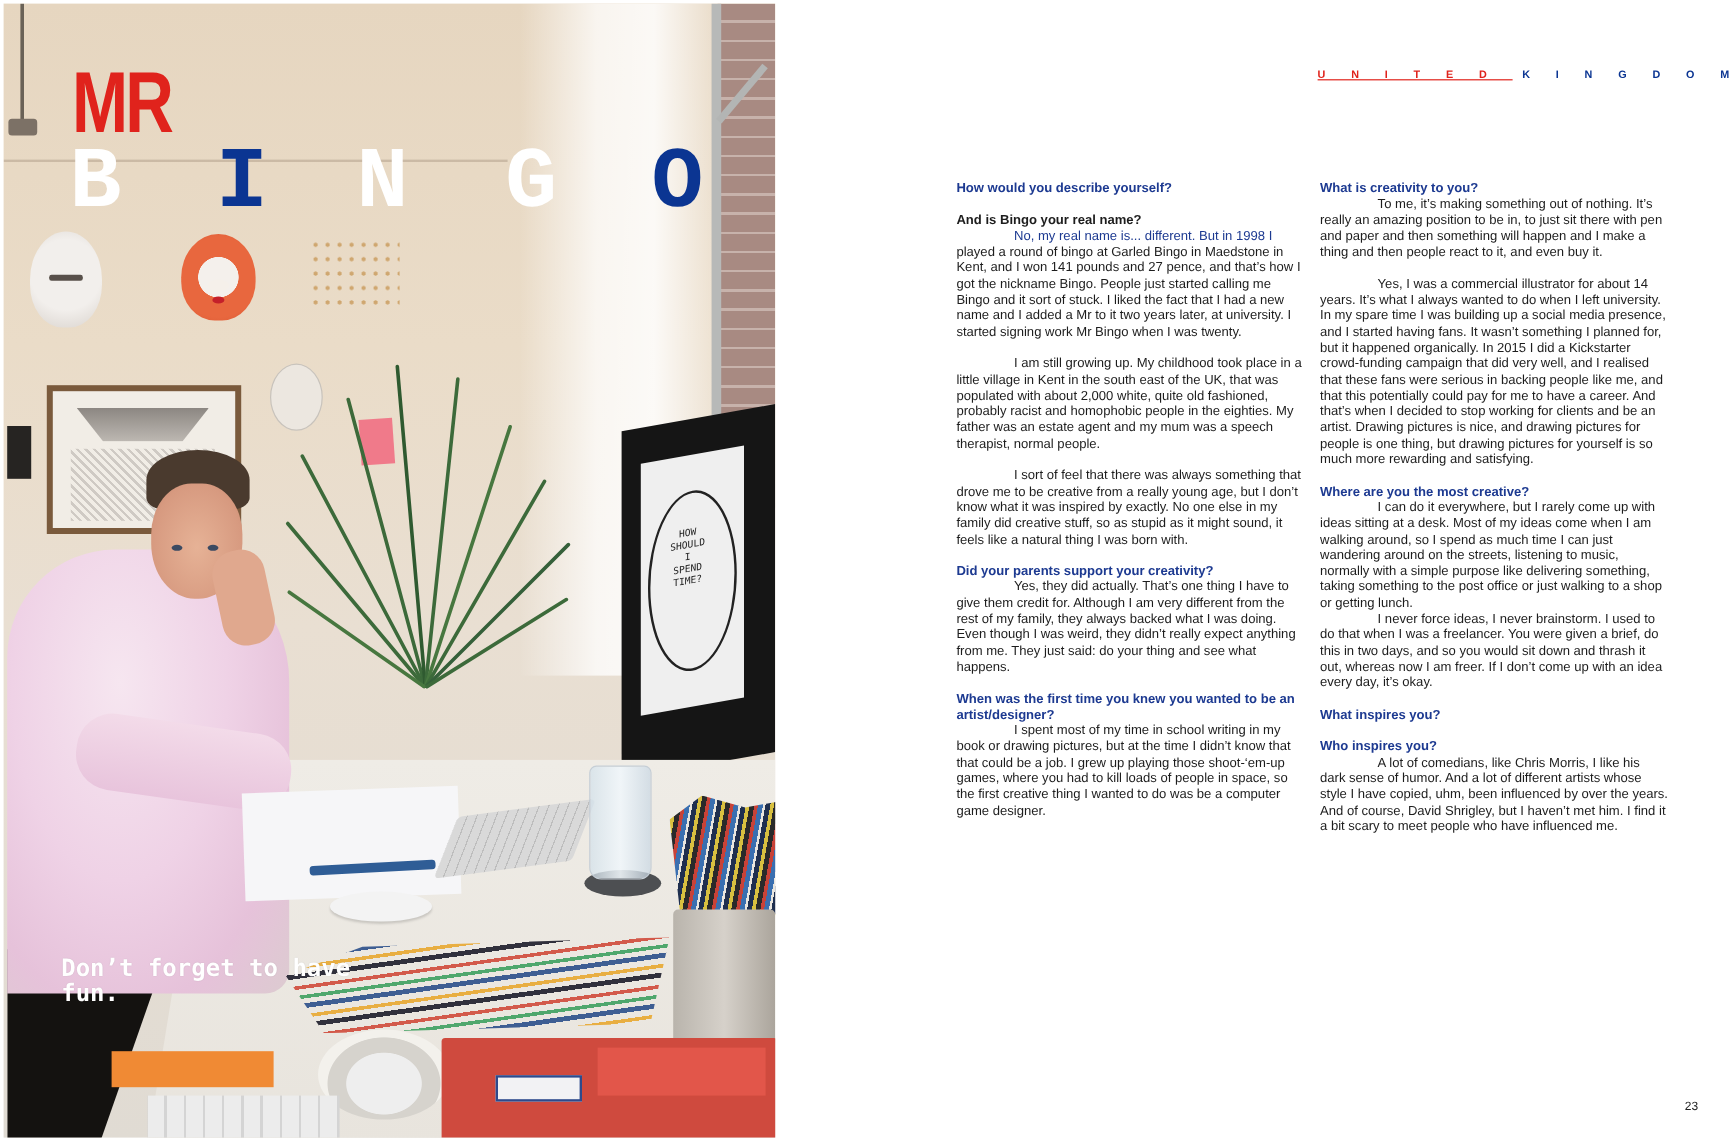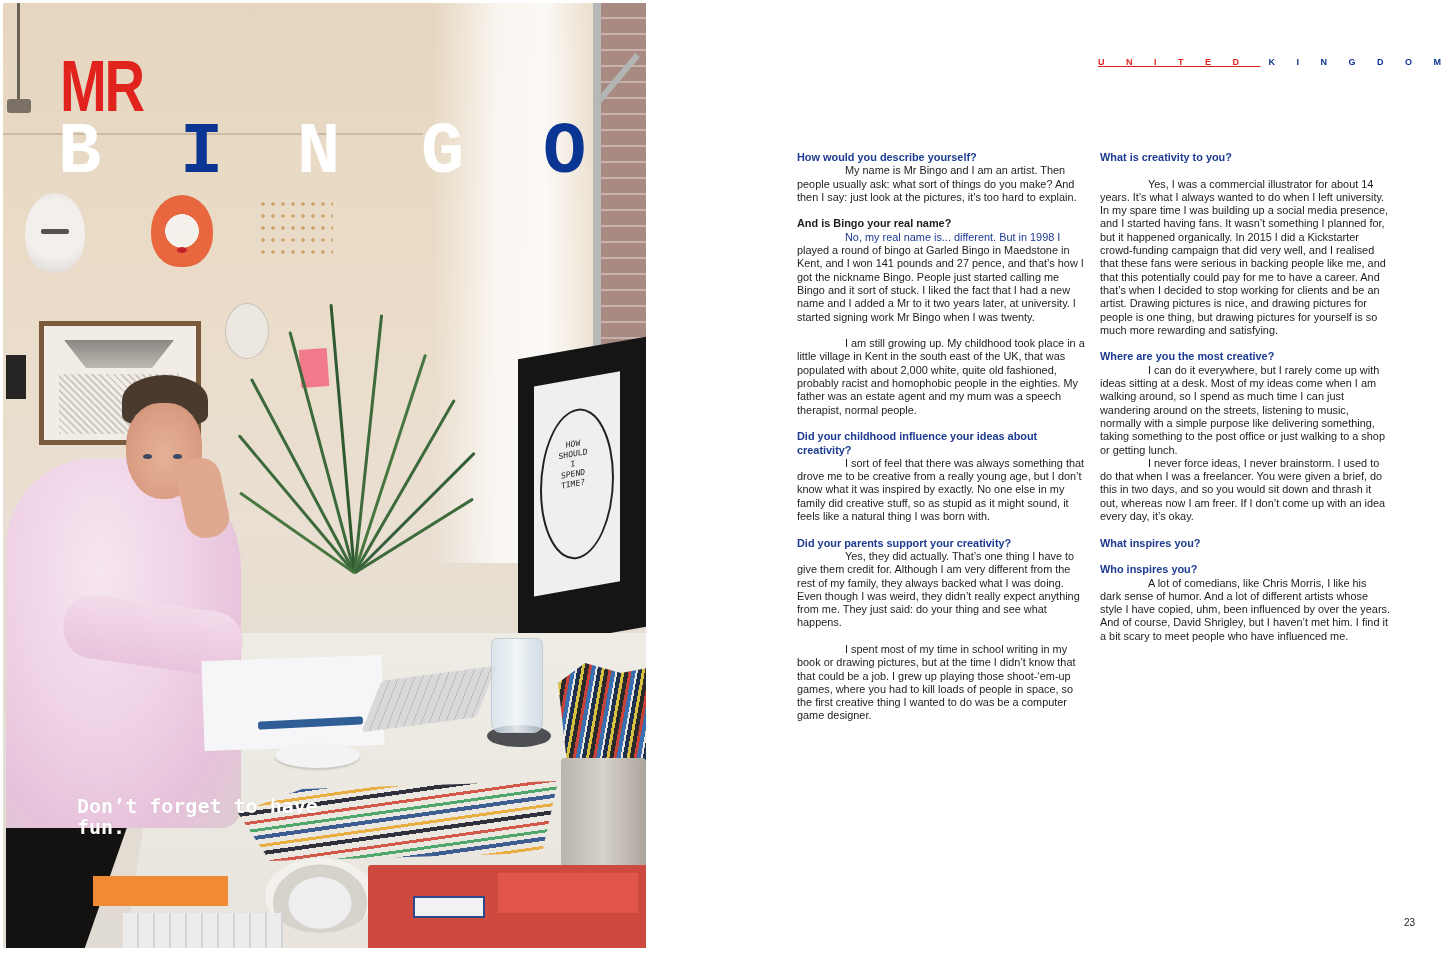--- a/index.html
+++ b/index.html
@@ -89,21 +89,21 @@
     font-size: 72px; line-height: 72px; letter-spacing: -3px;
     transform: scaleX(0.78); transform-origin: left top;
   }
   .title-bingo { position: absolute; left: 60px; top: 117px; width: 580px; height: 75px; }
   .title-bingo span {
     position: absolute; top: 0;
     font-family: "Liberation Mono", monospace; font-weight: 700;
     font-size: 72px; line-height: 72px;
   }
   .tagline {
-    position: absolute; left: 77px; top: 796px;
+    position: absolute; left: 51px; top: 796px;
     font-family: "DejaVu Sans Mono", monospace; font-weight: 700;
     font-size: 20px; line-height: 21px; color: #ffffff; width: 300px;
     text-shadow: 0 0 1px rgba(0,0,0,0.15);
   }
 
   
   .running-head {
     position: absolute; left: 1098px; top: 57px;
     font-family: "Liberation Sans", sans-serif; font-weight: 700; font-size: 9px;
     letter-spacing: 21.5px; white-space: nowrap;
@@ -201,45 +201,45 @@
 
 <div class="tagline">Don’t forget to have fun.</div>
 
 <div class="running-head">
   <span id="rh-word1" style="color: rgb(224, 35, 28); text-decoration: underline;">UNITED</span><span class="gap"></span><span id="rh-word2" style="color: rgb(11, 53, 146);">KINGDOM</span>
 </div>
 
 <div class="column col-left">
   <div class="qa">
     <div class="q" style="color: rgb(29, 58, 145);">How would you describe yourself?</div>
-    <div class="a">My name is Mr Bingo and I am an artist. Then people usually ask: what sort of things do you make? And then I say: just look at the pictures, it’s too hard to explain.</div>
   </div>
   <div class="qa">
     <div class="q" style="color: rgb(29, 29, 29);">And is Bingo your real name?</div>
     <div class="a"><span class="lead" style="color: rgb(29, 58, 145);">No, my real name is... different. But in 1998 I</span> <span>played a round of bingo at Garled Bingo in Maedstone in Kent, and I won 141 pounds and 27 pence, and that’s how I got the nickname Bingo. People just started calling me Bingo and it sort of stuck. I liked the fact that I had a new name and I added a Mr to it two years later, at university. I started signing work Mr Bingo when I was twenty.</span></div>
   </div>
   <div class="qa">
     <div class="a">I am still growing up. My childhood took place in a little village in Kent in the south east of the UK, that was populated with about 2,000 white, quite old fashioned, probably racist and homophobic people in the eighties. My father was an estate agent and my mum was a speech therapist, normal people.</div>
   </div>
   <div class="qa">
-    <div class="q" style="color: rgb(29, 58, 145);">Did your childhood influence your ideas about creativity?</div>
     <div class="a">I sort of feel that there was always something that drove me to be creative from a really young age, but I don’t know what it was inspired by exactly. No one else in my family did creative stuff, so as stupid as it might sound, it feels like a natural thing I was born with.</div>
   </div>
   <div class="qa">
     <div class="q" style="color: rgb(29, 58, 145);">Did your parents support your creativity?</div>
     <div class="a">Yes, they did actually. That’s one thing I have to give them credit for. Although I am very different from the rest of my family, they always backed what I was doing. Even though I was weird, they didn’t really expect anything from me. They just said: do your thing and see what happens.</div>
   </div>
   <div class="qa">
+    <div class="q" style="color: rgb(29, 58, 145);">When was the first time you knew you wanted to be an artist/designer?</div>
     <div class="a">I spent most of my time in school writing in my book or drawing pictures, but at the time I didn’t know that that could be a job. I grew up playing those shoot-‘em-up games, where you had to kill loads of people in space, so the first creative thing I wanted to do was be a computer game designer.</div>
   </div>
 </div>
 
 <div class="column col-right">
   <div class="qa">
     <div class="q" style="color: rgb(29, 58, 145);">What is creativity to you?</div>
+    <div class="a">To me, it’s making something out of nothing. It’s really an amazing position to be in, to just sit there with pen and paper and then something will happen and I make a thing and then people react to it, and even buy it.</div>
   </div>
   <div class="qa">
     <div class="a">Yes, I was a commercial illustrator for about 14 years. It’s what I always wanted to do when I left university. In my spare time I was building up a social media presence, and I started having fans. It wasn’t something I planned for, but it happened organically. In 2015 I did a Kickstarter crowd-funding campaign that did very well, and I realised that these fans were serious in backing people like me, and that this potentially could pay for me to have a career. And that’s when I decided to stop working for clients and be an artist. Drawing pictures is nice, and drawing pictures for people is one thing, but drawing pictures for yourself is so much more rewarding and satisfying.</div>
   </div>
   <div class="qa">
     <div class="q" style="color: rgb(29, 58, 145);">Where are you the most creative?</div>
     <div class="a">I can do it everywhere, but I rarely come up with ideas sitting at a desk. Most of my ideas come when I am walking around, so I spend as much time I can just wandering around on the streets, listening to music, normally with a simple purpose like delivering something, taking something to the post office or just walking to a shop or getting lunch.</div>
     <div class="a">I never force ideas, I never brainstorm. I used to do that when I was a freelancer. You were given a brief, do this in two days, and so you would sit down and thrash it out, whereas now I am freer. If I don’t come up with an idea every day, it’s okay.</div>
   </div>
   <div class="qa">

